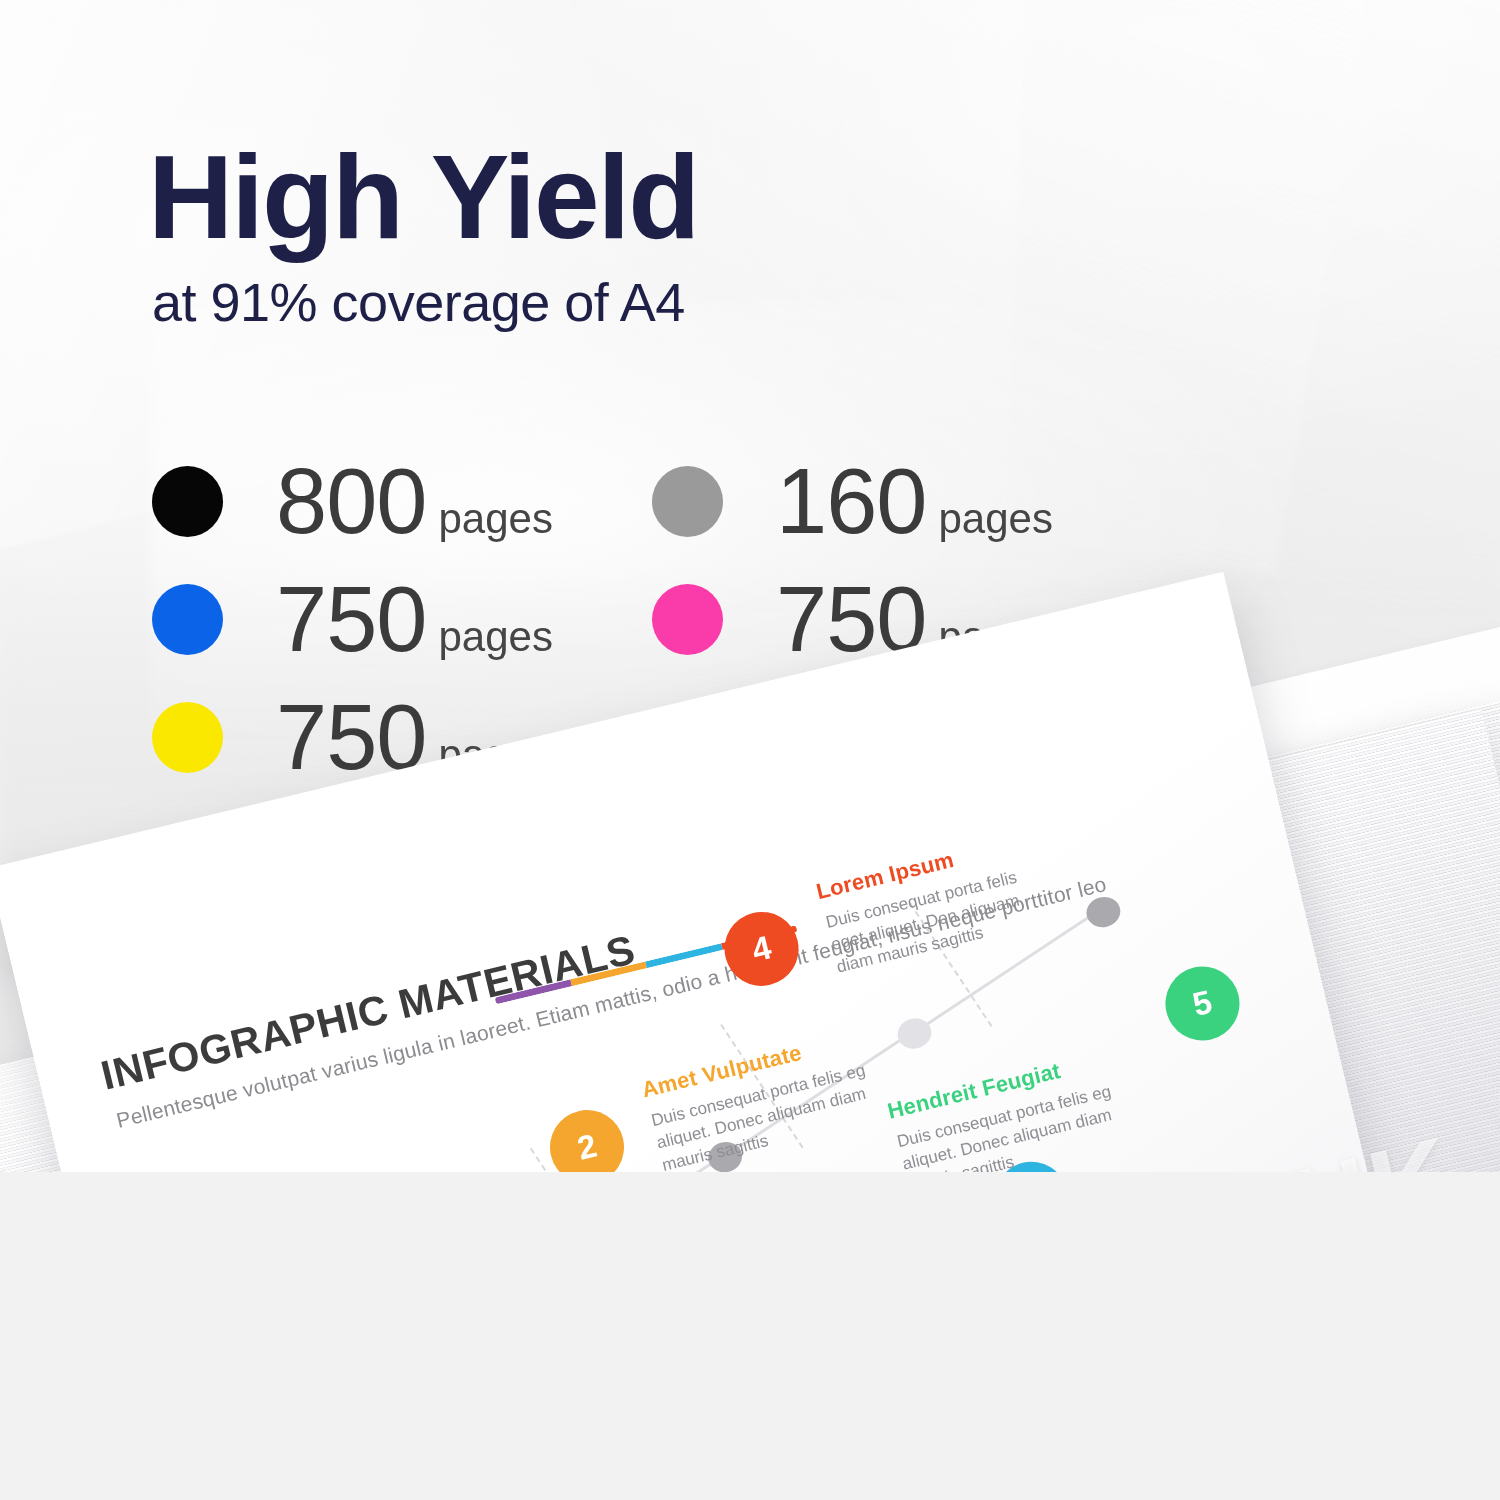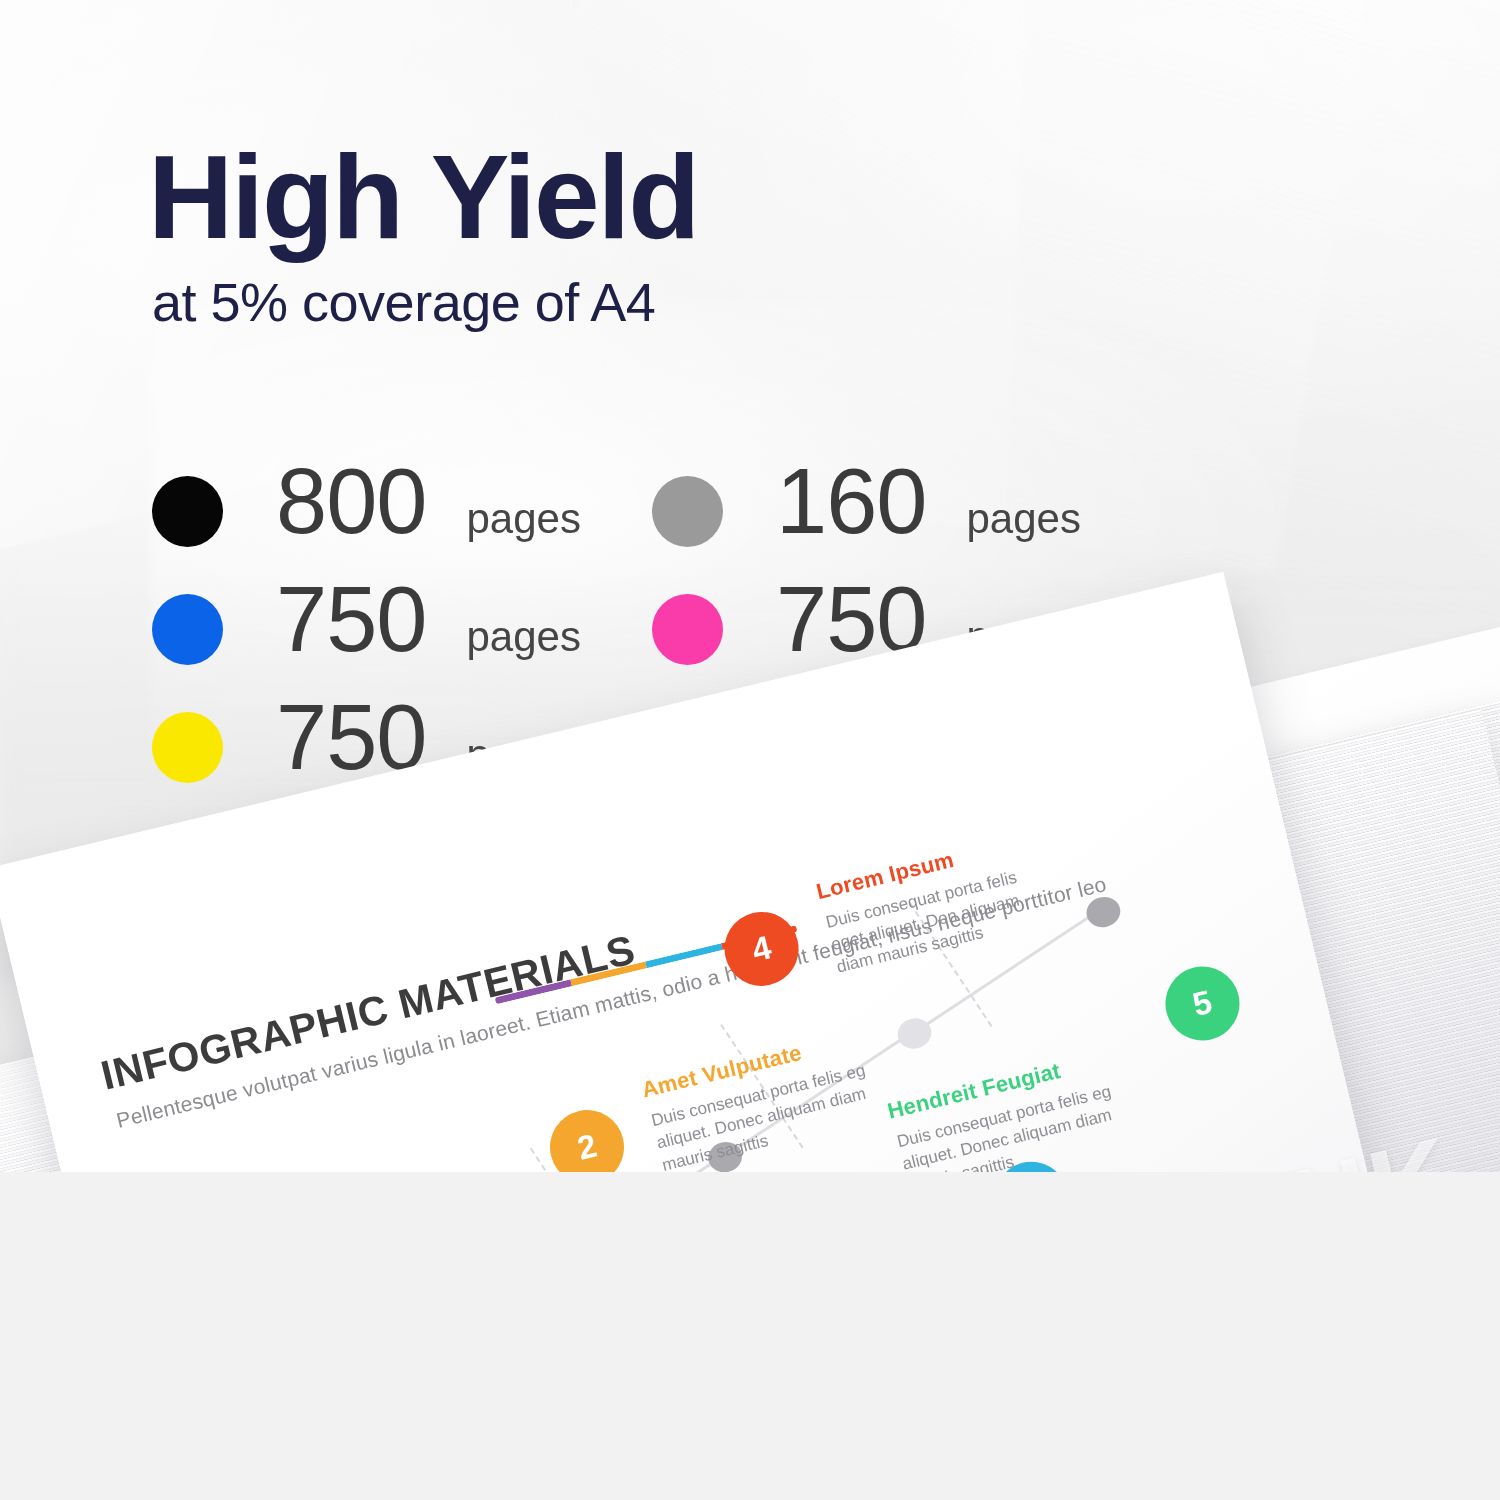--- a/index.html
+++ b/index.html
@@ -97,21 +97,21 @@
     top: 455px;
     width: 980px;
   }
   .yield-row {
     display: flex;
     align-items: flex-start;
     height: 118px;
   }
   .yield-item {
     display: flex;
-    align-items: flex-end;
+    align-items: center;
   }
   .yield-item.col-a { width: 500px; }
   .yield-item.col-b { width: 480px; }
 
   .dot {
     width: 71px;
     height: 71px;
     border-radius: 50%;
     flex: 0 0 auto;
   }
@@ -126,21 +126,21 @@
     font-weight: 400;
     color: #3b3b3b;
     letter-spacing: -1px;
     font-family: "Liberation Sans", sans-serif;
   }
   .yield-unit {
     font-size: 42px;
     line-height: 1;
     font-weight: 400;
     color: #454545;
-    margin-left: 40px;
+    margin-left: 12px;
     font-family: "Liberation Sans", sans-serif;
   }
 
   
   .stack-main {
     position: absolute;
     left: -230px;
     top: 1120px;
     width: 1760px;
     height: 640px;
@@ -322,21 +322,21 @@
 <div id="stage">
 
   <div class="fold fold-a"></div>
   <div class="fold fold-b"></div>
   <div class="fold fold-c"></div>
   <div class="fold fold-d"></div>
   <div class="fold fold-e"></div>
 
   <div class="headline-block">
     <h1 class="headline">High Yield</h1>
-    <div class="subheadline">at 5% coverage of A4</div>
+    <div class="subheadline">at 91% coverage of A4</div>
   </div>
 
   <div class="yields" id="yields">
       <div class="yield-row">
         <div class="yield-item col-a">
           <div class="dot" style="background: rgb(6, 6, 6);"></div>
           <div class="yield-text">
             <span class="yield-num">800</span>
             <span class="yield-unit">pages</span>
           </div>

